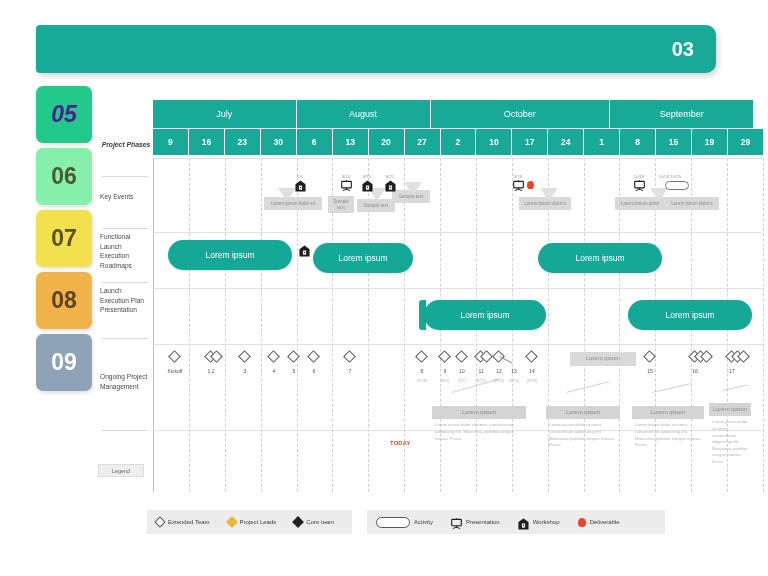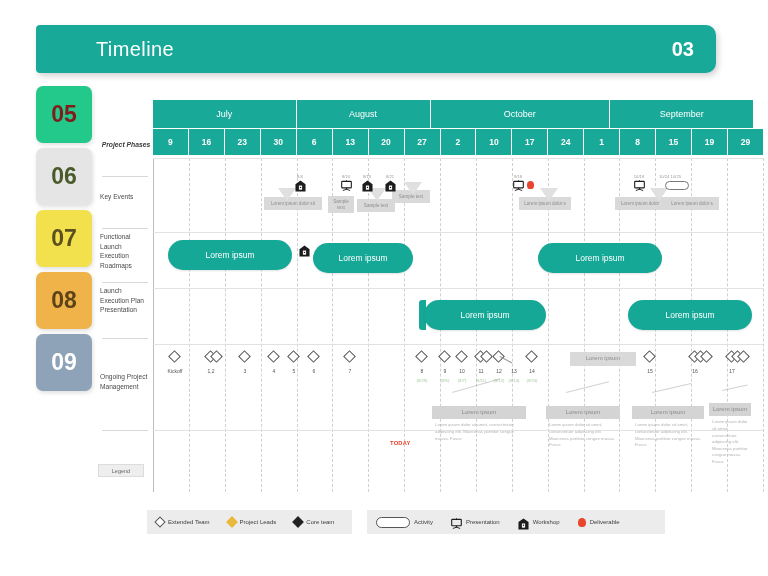--- a/index.html
+++ b/index.html
@@ -179,29 +179,28 @@
   .lg-pill { width: 34px; height: 11px; border: 1px solid #555; border-radius: 6px; background: #fff; }
   .lg-dot { width: 8px; height: 9px; background: #E8452C; border-radius: 50% 50% 45% 45%; }
   .lg-ico { width: 11px; height: 12px; }
 </style>
 </head>
 <body>
 
 <div id="slide">
 
   <div class="title-bar">
-    <div class="title-text">Timeline</div>
     <div class="title-num">03</div>
   </div>
 
   <div class="rail" id="rail">
-      <div class="rail-chip" style="background: rgb(34, 201, 138); color: #7f1d1d;">
+      <div class="rail-chip" style="background: rgb(34, 201, 138); color: #4c1d95; font-style: italic;">
         <span>05</span>
       </div>
-      <div class="rail-chip" style="background: #e5e5e5; color: rgb(74, 90, 42);">
+      <div class="rail-chip" style="background: #86efac; color: rgb(74, 90, 42);">
         <span>06</span>
       </div>
       <div class="rail-chip" style="background: rgb(242, 225, 76); color: rgb(90, 80, 32);">
         <span>07</span>
       </div>
       <div class="rail-chip" style="background: rgb(240, 179, 74); color: rgb(92, 67, 26);">
         <span>08</span>
       </div>
       <div class="rail-chip" style="background: rgb(143, 163, 184); color: rgb(255, 255, 255);">
         <span>09</span>

